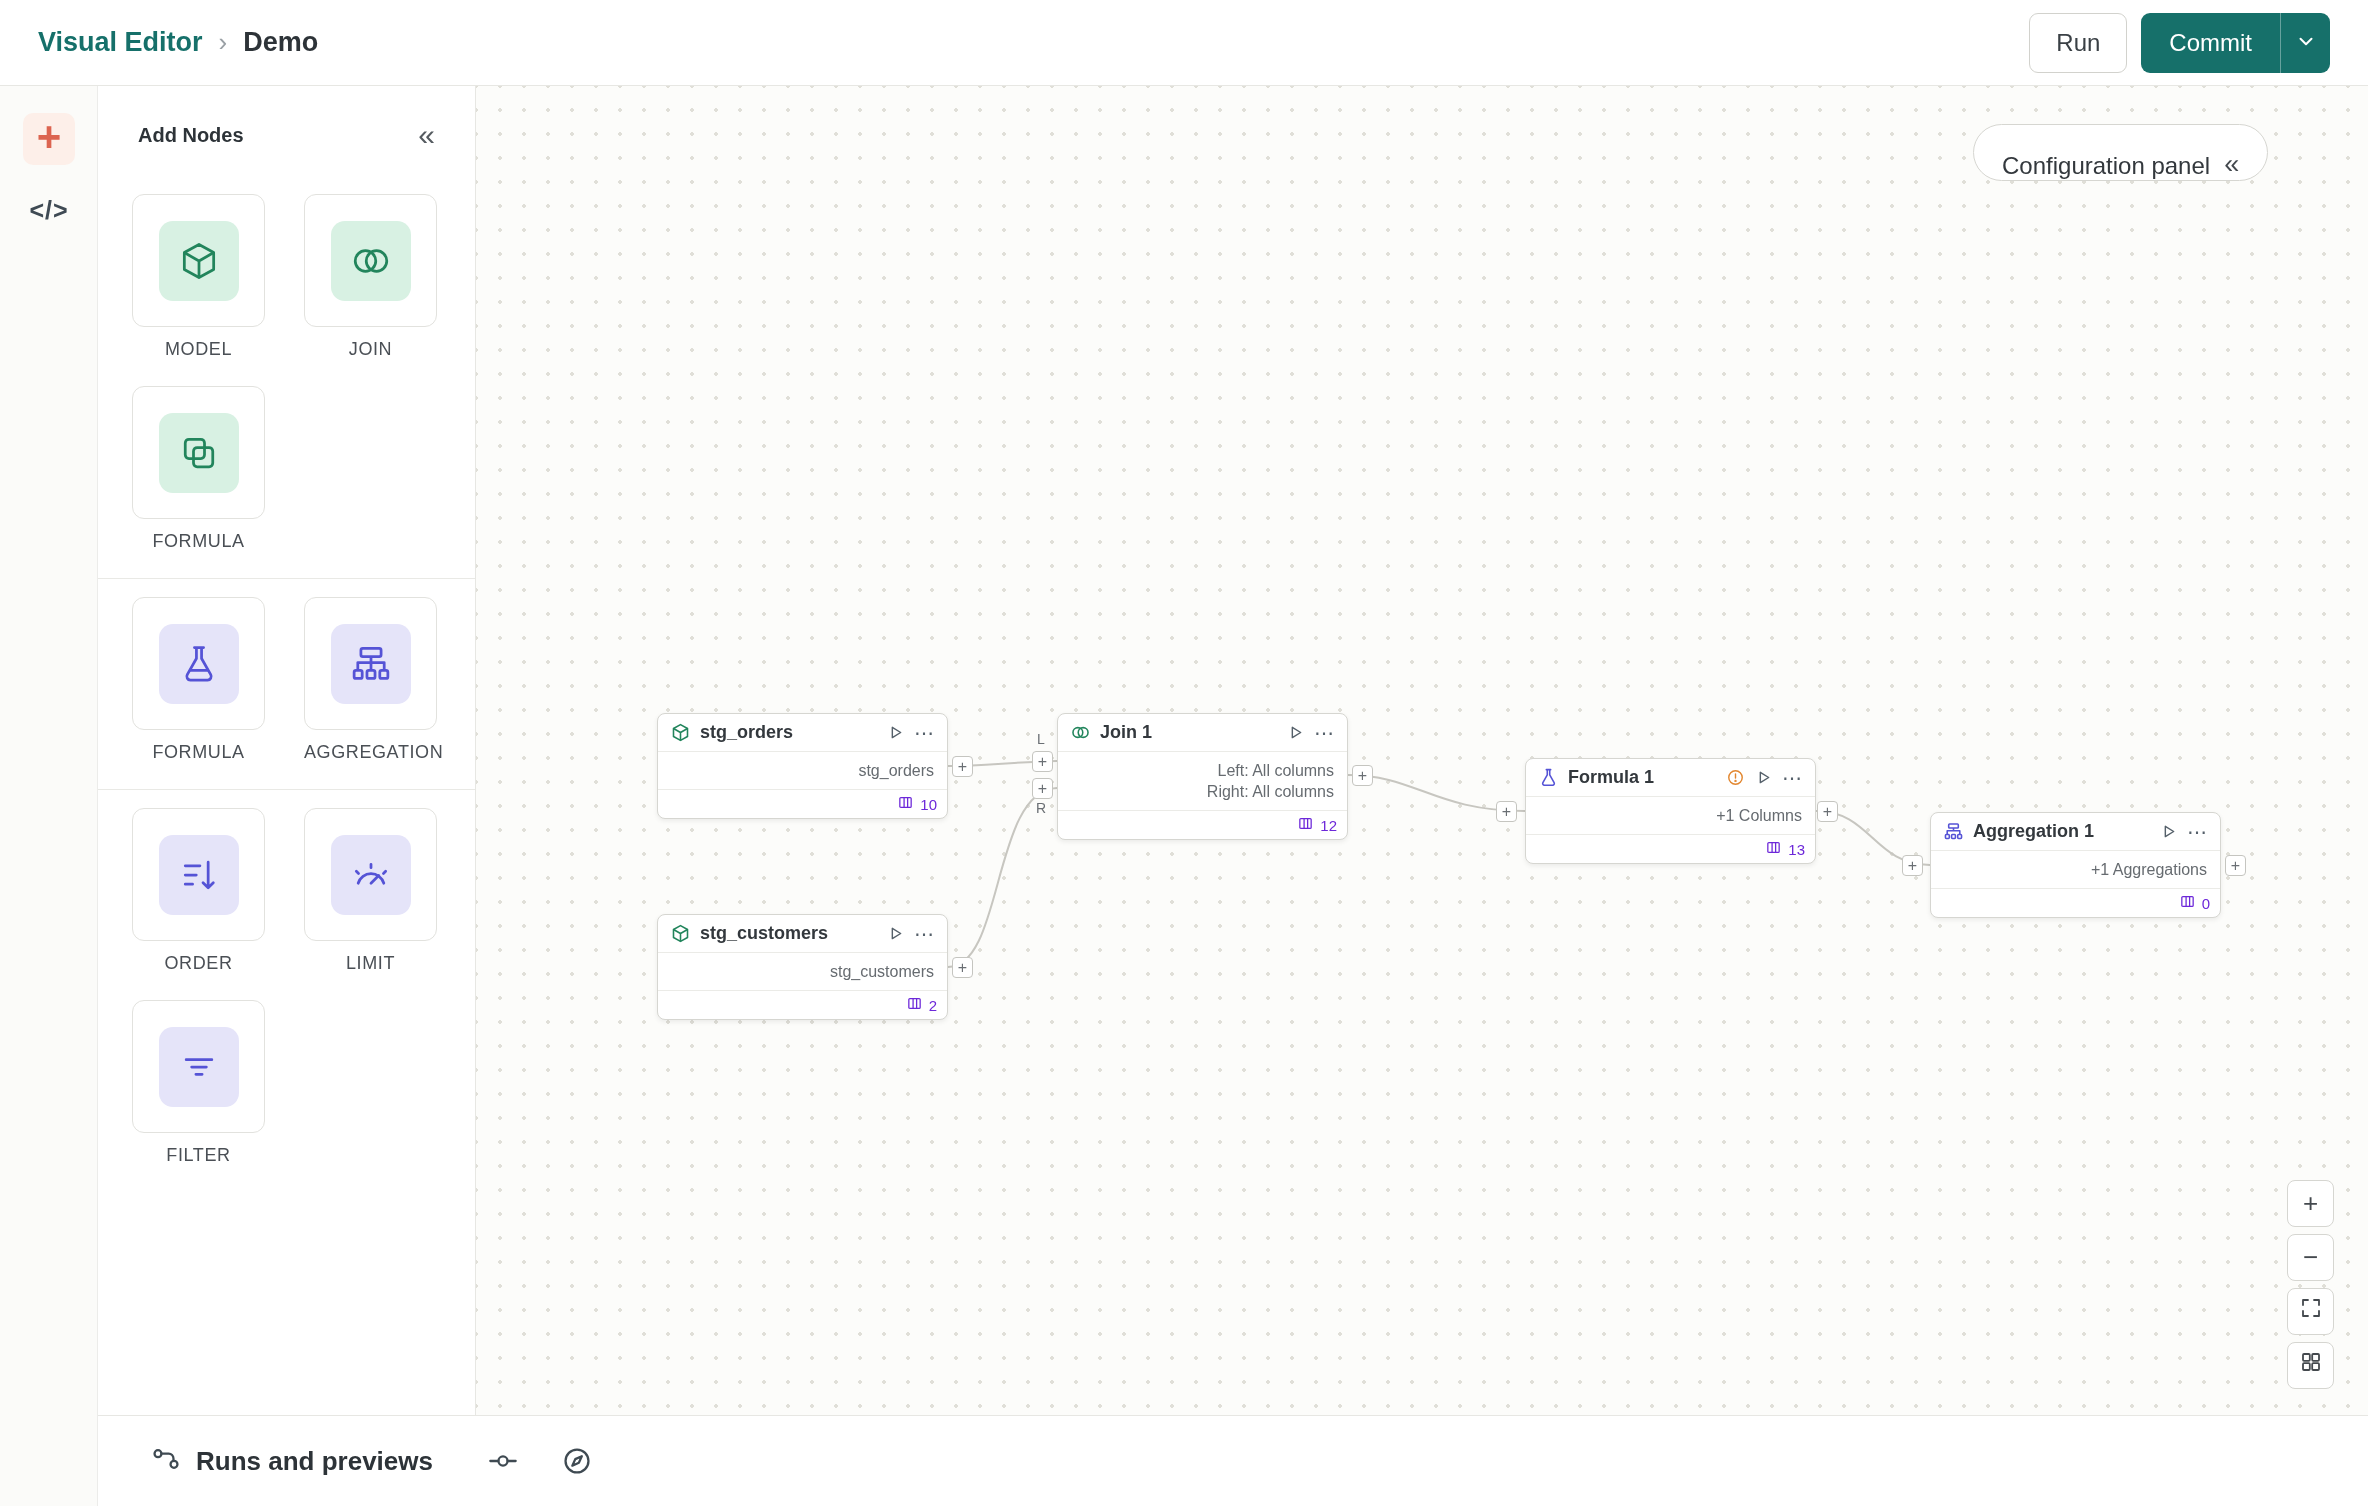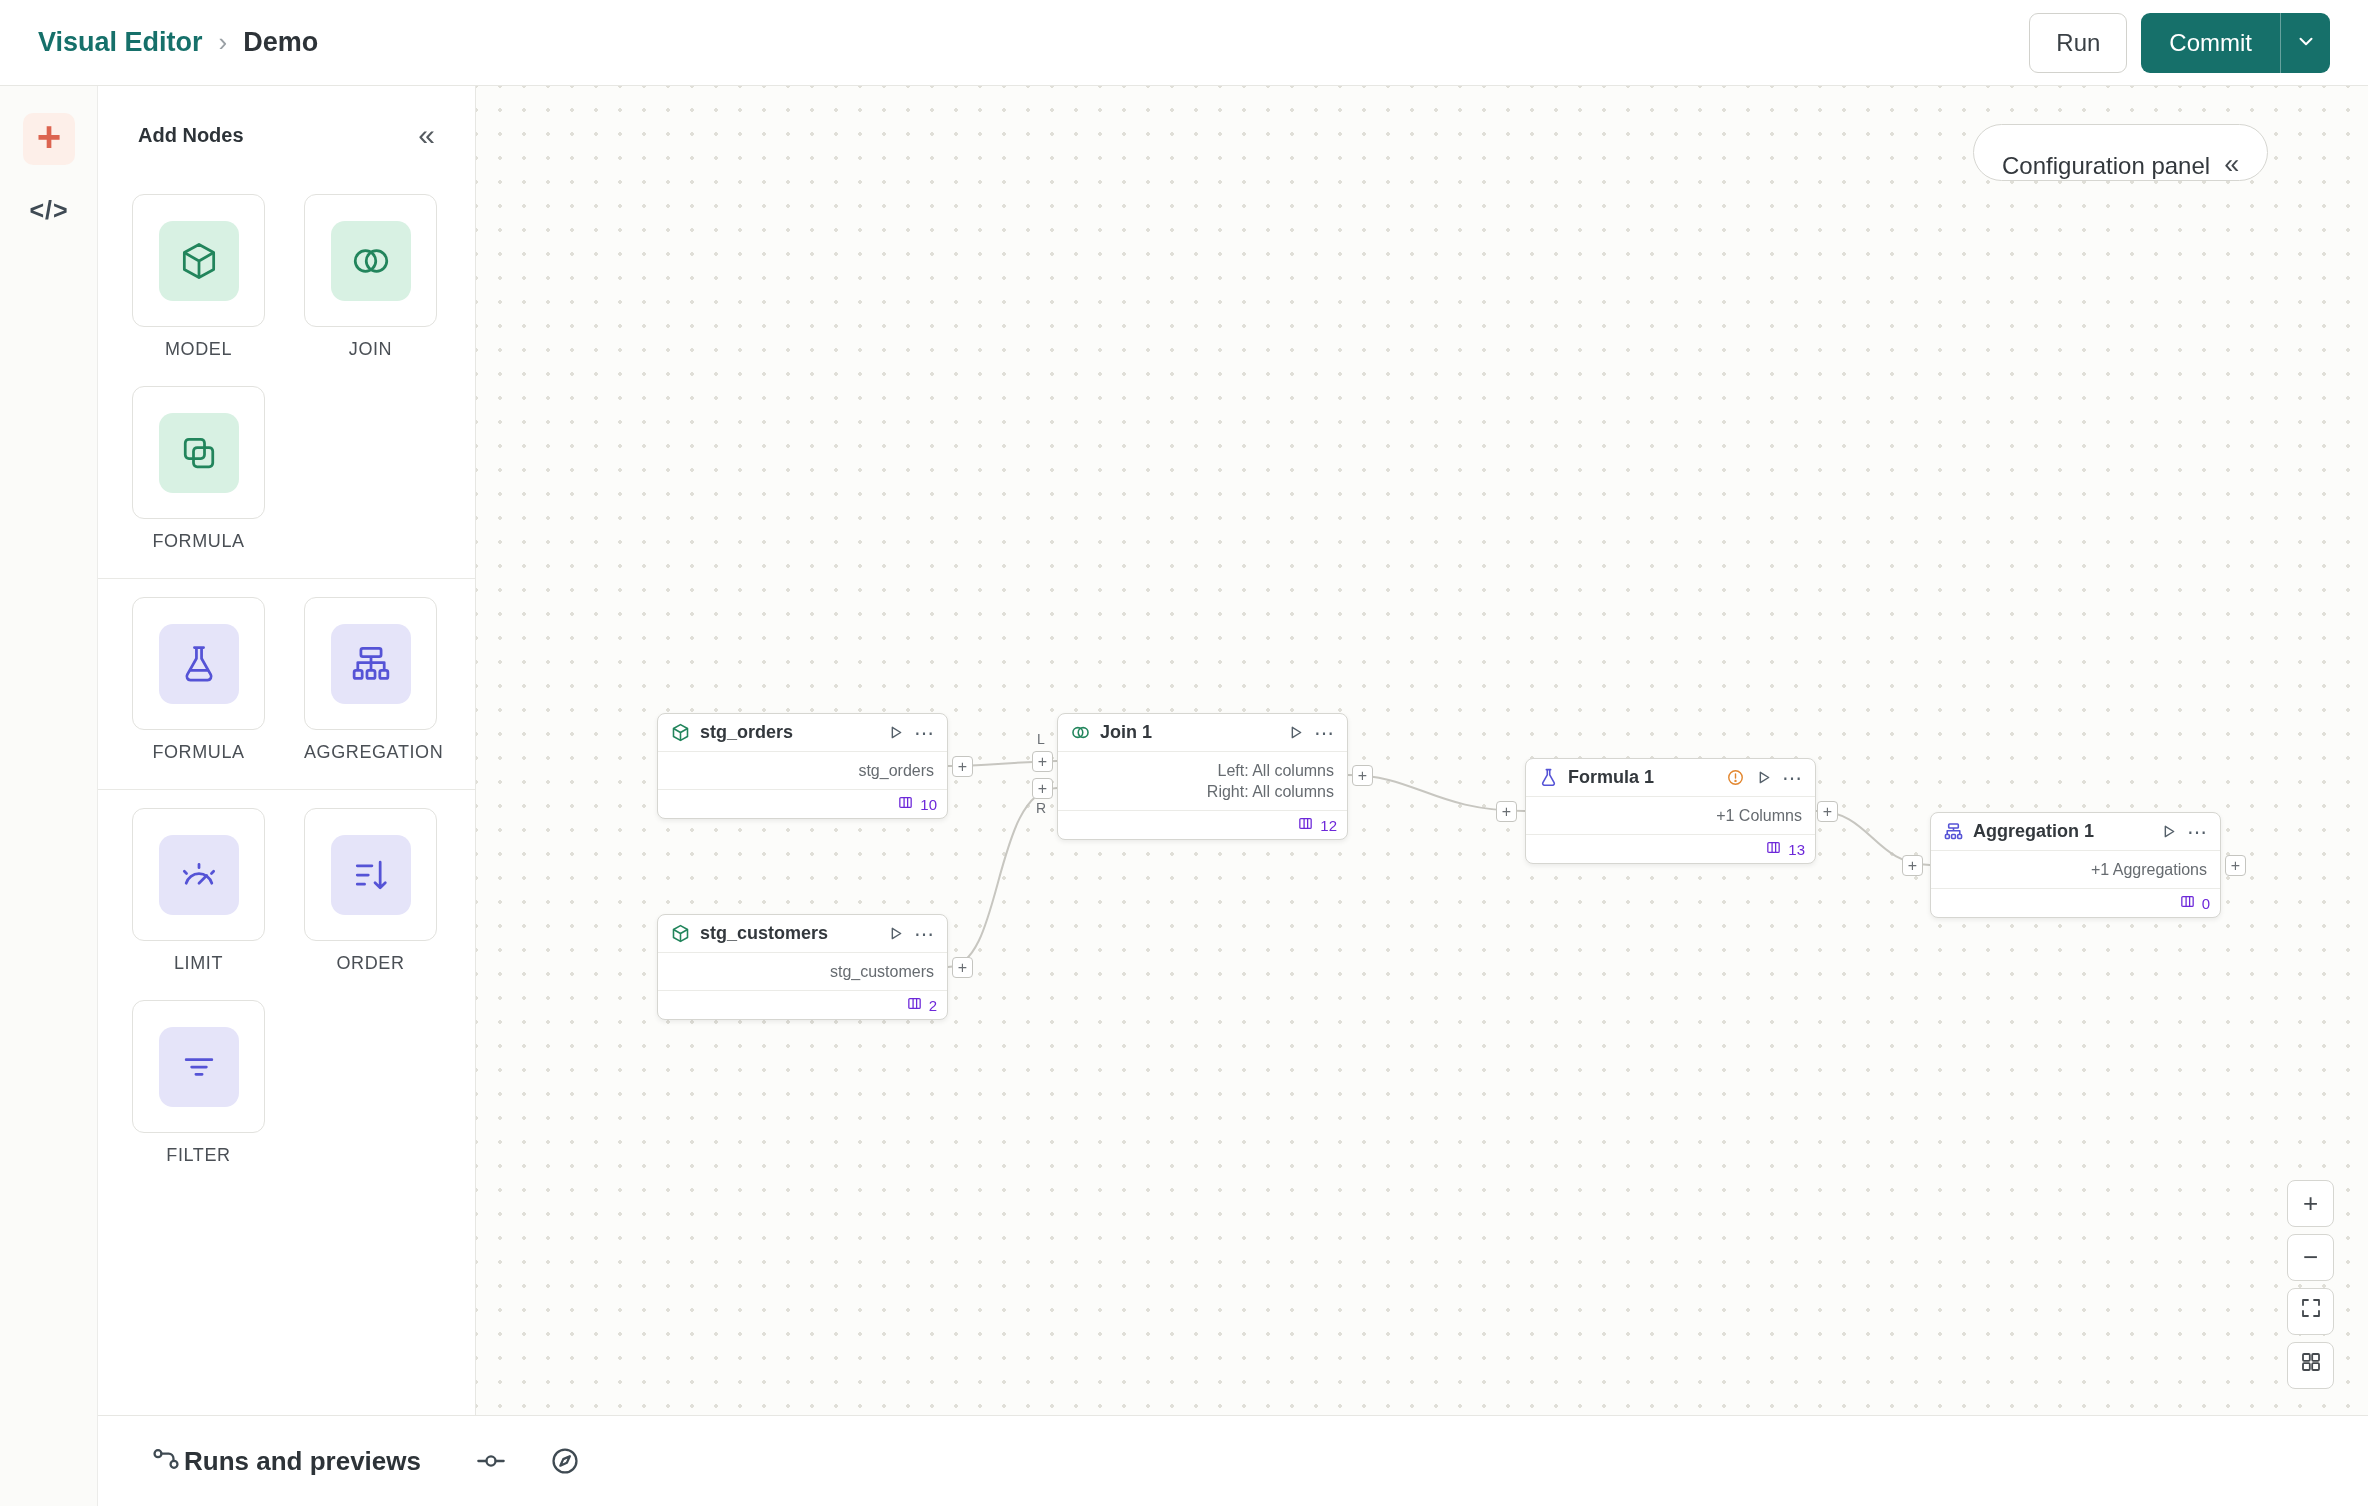--- a/index.html
+++ b/index.html
@@ -93,21 +93,21 @@
   
   .zoomer { position:absolute; right:34px; top:1094px; display:flex; flex-direction:column; gap:7px; }
   .zoom-btn { width:47px; height:47px; background:#fff; border:1px solid #d6d6d1; border-radius:8px;
               display:flex; align-items:center; justify-content:center; font-size:26px; color:#44494e;
               font-family:inherit; cursor:pointer; }
   .zoom-btn svg { width:24px; height:24px; }
 
   
   .bottombar { position:absolute; left:98px; right:0; bottom:0; height:91px; background:#fff;
                border-top:1px solid #e7e7e3; display:flex; align-items:center; padding-left:52px; z-index:25; }
-  .runs-tab { display:flex; align-items:center; gap:2px; cursor:pointer; }
+  .runs-tab { display:flex; align-items:center; gap:14px; cursor:pointer; }
   .runs-tab svg { width:32px; height:32px; color:#3f4a52; }
   .runs-label { font-size:26px; font-weight:600; color:#2d3338; }
   .bbar-icon { display:flex; margin-left:54px; color:#3f4a52; cursor:pointer; }
   .bbar-icon svg { width:32px; height:32px; }
   .bbar-icon.compass { margin-left:42px; }
 </style>
 </head>
 <body>
 
 <div class="app">
@@ -205,39 +205,39 @@
         </div>
           </div>
         <div class="tile-label">AGGREGATION</div>
       </div>
     </div>
 
     <div class="node-group">
       <div class="tile-cell">
         <div class="tile">
             <div class="tile-inner purple">
+          <svg viewBox="0 0 24 24" fill="none" stroke="currentColor" stroke-width="1.5" stroke-linecap="round" stroke-linejoin="round">
+                <path d="M4.5 7 h8 M4.5 12 h6 M4.5 17 h4"></path>
+                <path d="M17 5 v14 M17 19 l-2.8-2.8 M17 19 l2.8-2.8"></path>
+              </svg>
+        </div>
+          </div>
+        <div class="tile-label">ORDER</div>
+      </div>
+      <div class="tile-cell">
+        <div class="tile">
+            <div class="tile-inner purple">
           <svg viewBox="0 0 24 24" fill="none" stroke="currentColor" stroke-width="1.5" stroke-linecap="round">
                 <path d="M5 16.5 a7.3 7.3 0 0 1 14 0"></path>
                 <path d="M12 16.5 l4.2-4.2"></path>
                 <path d="M4 10 l1.2 1.2 M20 10 l-1.2 1.2 M12 6.2 v1.8"></path>
               </svg>
         </div>
           </div>
         <div class="tile-label">LIMIT</div>
-      </div>
-      <div class="tile-cell">
-        <div class="tile">
-            <div class="tile-inner purple">
-          <svg viewBox="0 0 24 24" fill="none" stroke="currentColor" stroke-width="1.5" stroke-linecap="round" stroke-linejoin="round">
-                <path d="M4.5 7 h8 M4.5 12 h6 M4.5 17 h4"></path>
-                <path d="M17 5 v14 M17 19 l-2.8-2.8 M17 19 l2.8-2.8"></path>
-              </svg>
-        </div>
-          </div>
-        <div class="tile-label">ORDER</div>
       </div>
       <div class="tile-cell">
         <div class="tile">
             <div class="tile-inner purple">
           <svg viewBox="0 0 24 24" fill="none" stroke="currentColor" stroke-width="1.5" stroke-linecap="round">
                 <path d="M5 8 h14 M8 12 h8 M10.3 16 h3.4"></path>
               </svg>
         </div>
           </div>
         <div class="tile-label">FILTER</div>

